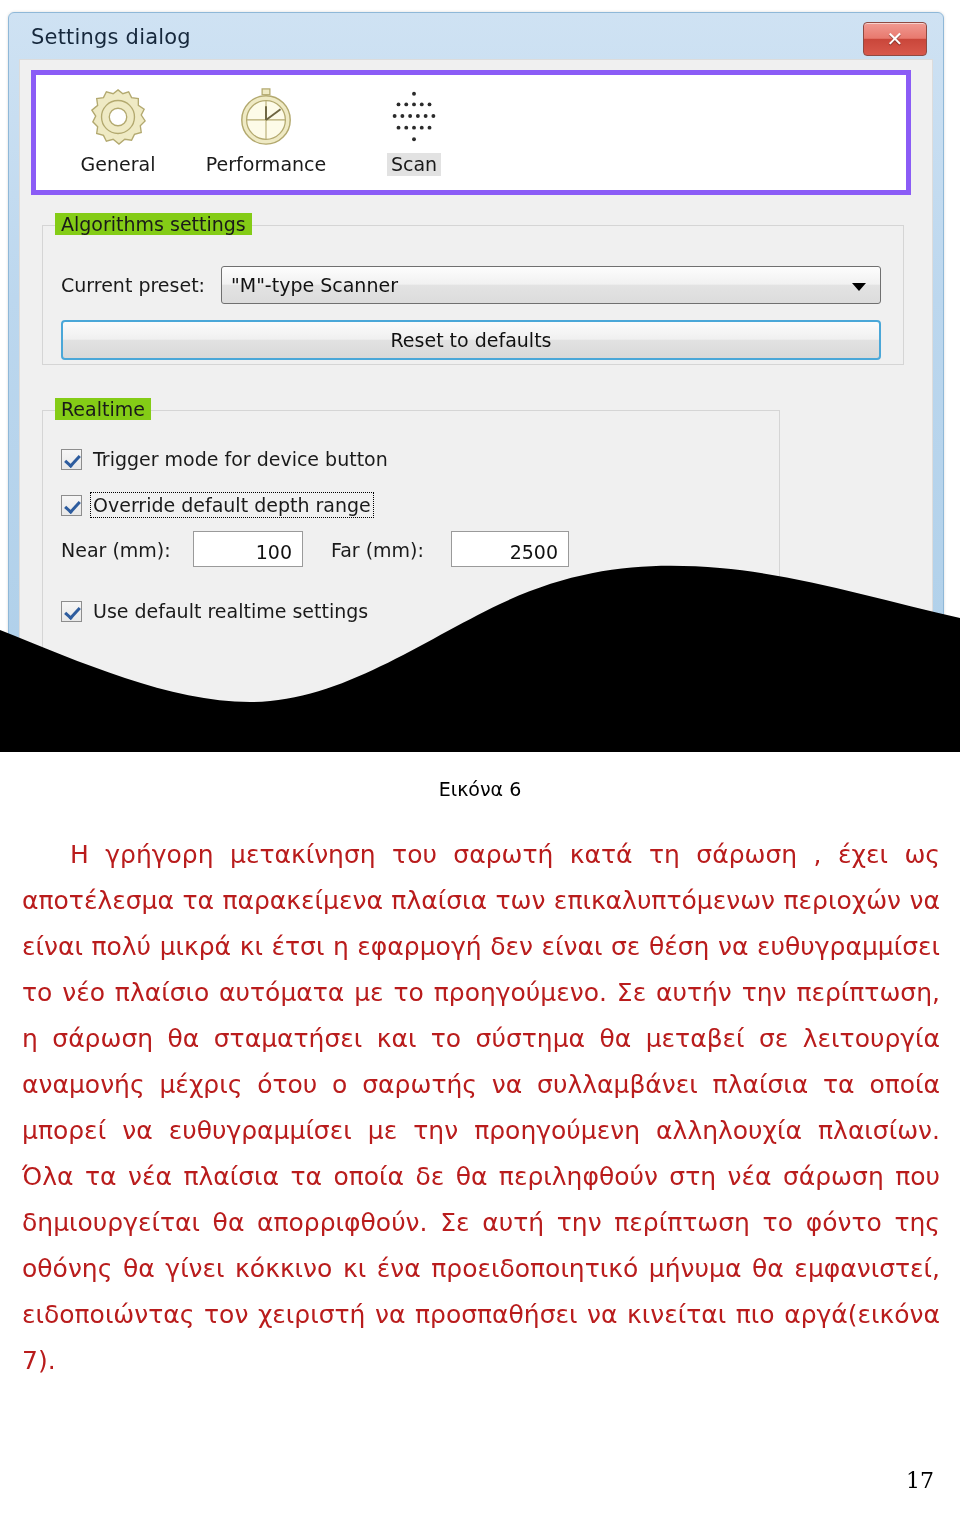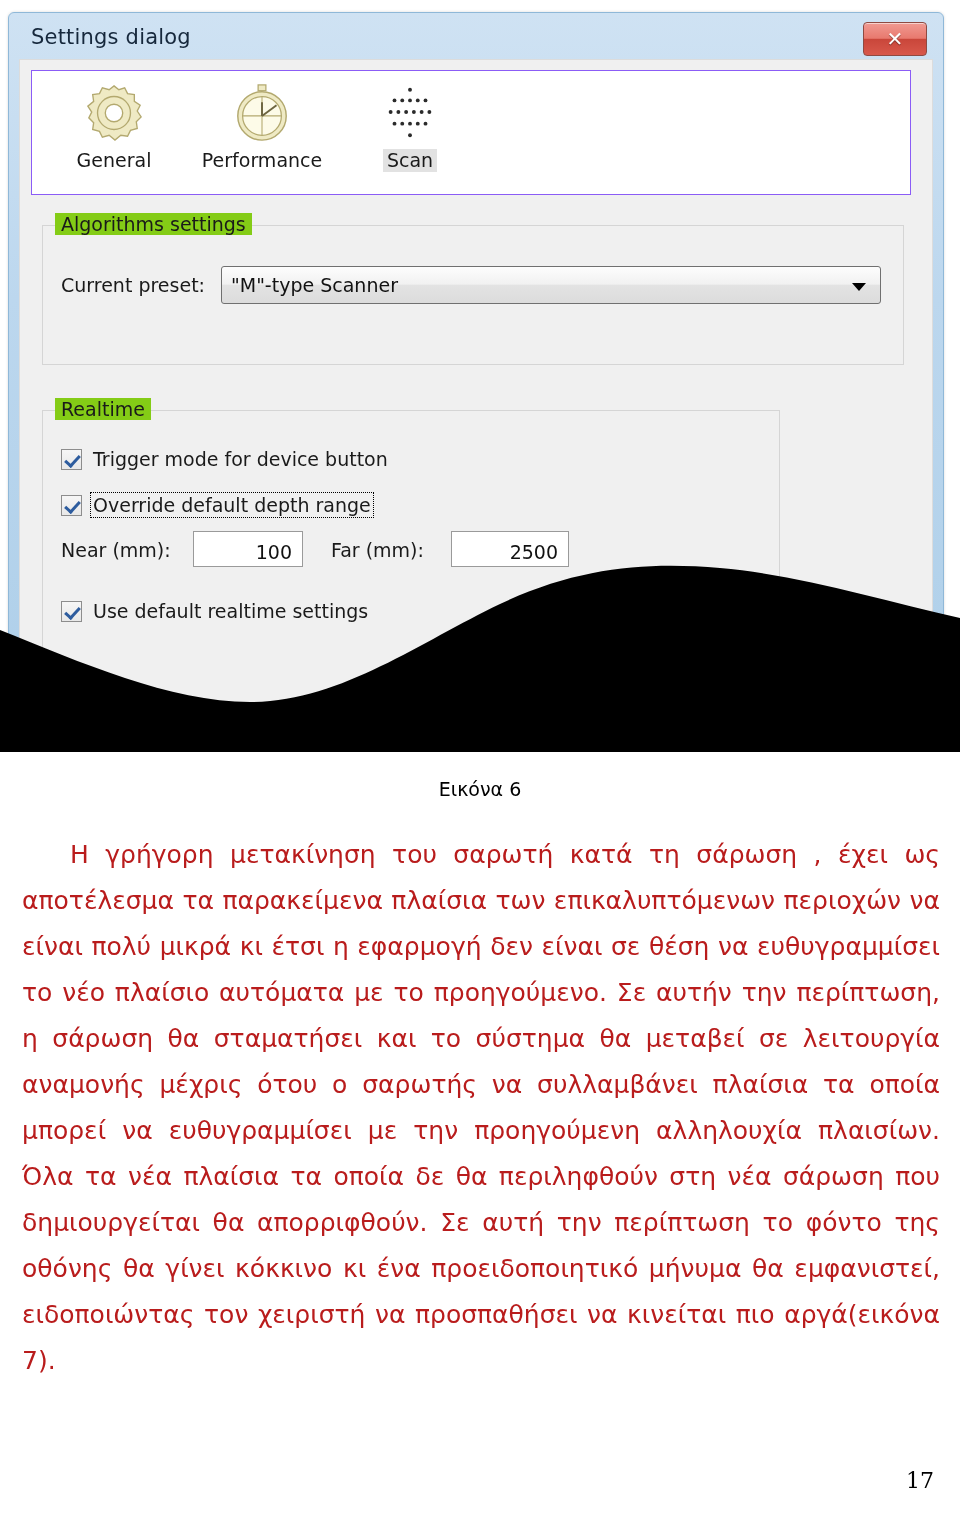--- a/index.html
+++ b/index.html
@@ -95,21 +95,21 @@
   }
 
   
   .toolbar {
     position: absolute;
     left: 11px;
     top: 10px;
     width: 880px;
     height: 125px;
     background: #ffffff;
-    border: 1px solid #8b5cf6;
+    border: 5px solid #8b5cf6;
     box-sizing: border-box;
   }
   .tool-item {
     position: absolute;
     top: 6px;
     width: 148px;
     height: 112px;
     text-align: center;
     cursor: pointer;
   }
@@ -384,20 +384,23 @@
       <div class="groupbox" style="left:22px; top:165px; width:862px; height:140px;">
         <div class="group-title">Algorithms settings</div>
 
         <div class="field-label" style="left:18px; top:48px;">Current preset:</div>
 
         <div class="combo" style="left:178px; top:40px; width:660px;">
           <div class="combo-value">"M"-type Scanner</div>
           <div class="combo-arrow"></div>
         </div>
 
+        <div class="pushbtn" style="left:18px; top:94px; width:820px;">
+          <span>Reset to defaults</span>
+        </div>
       </div>
 
       <div class="groupbox" style="left:22px; top:350px; width:738px; height:300px;padding-left:15px;">
         <div class="group-title">Realtime</div>
 
         <div class="checkrow" style="left:18px; top:36px;">
           <span class="checkbox"></span>
           <span class="check-label">Trigger mode for device button</span>
         </div>
 

